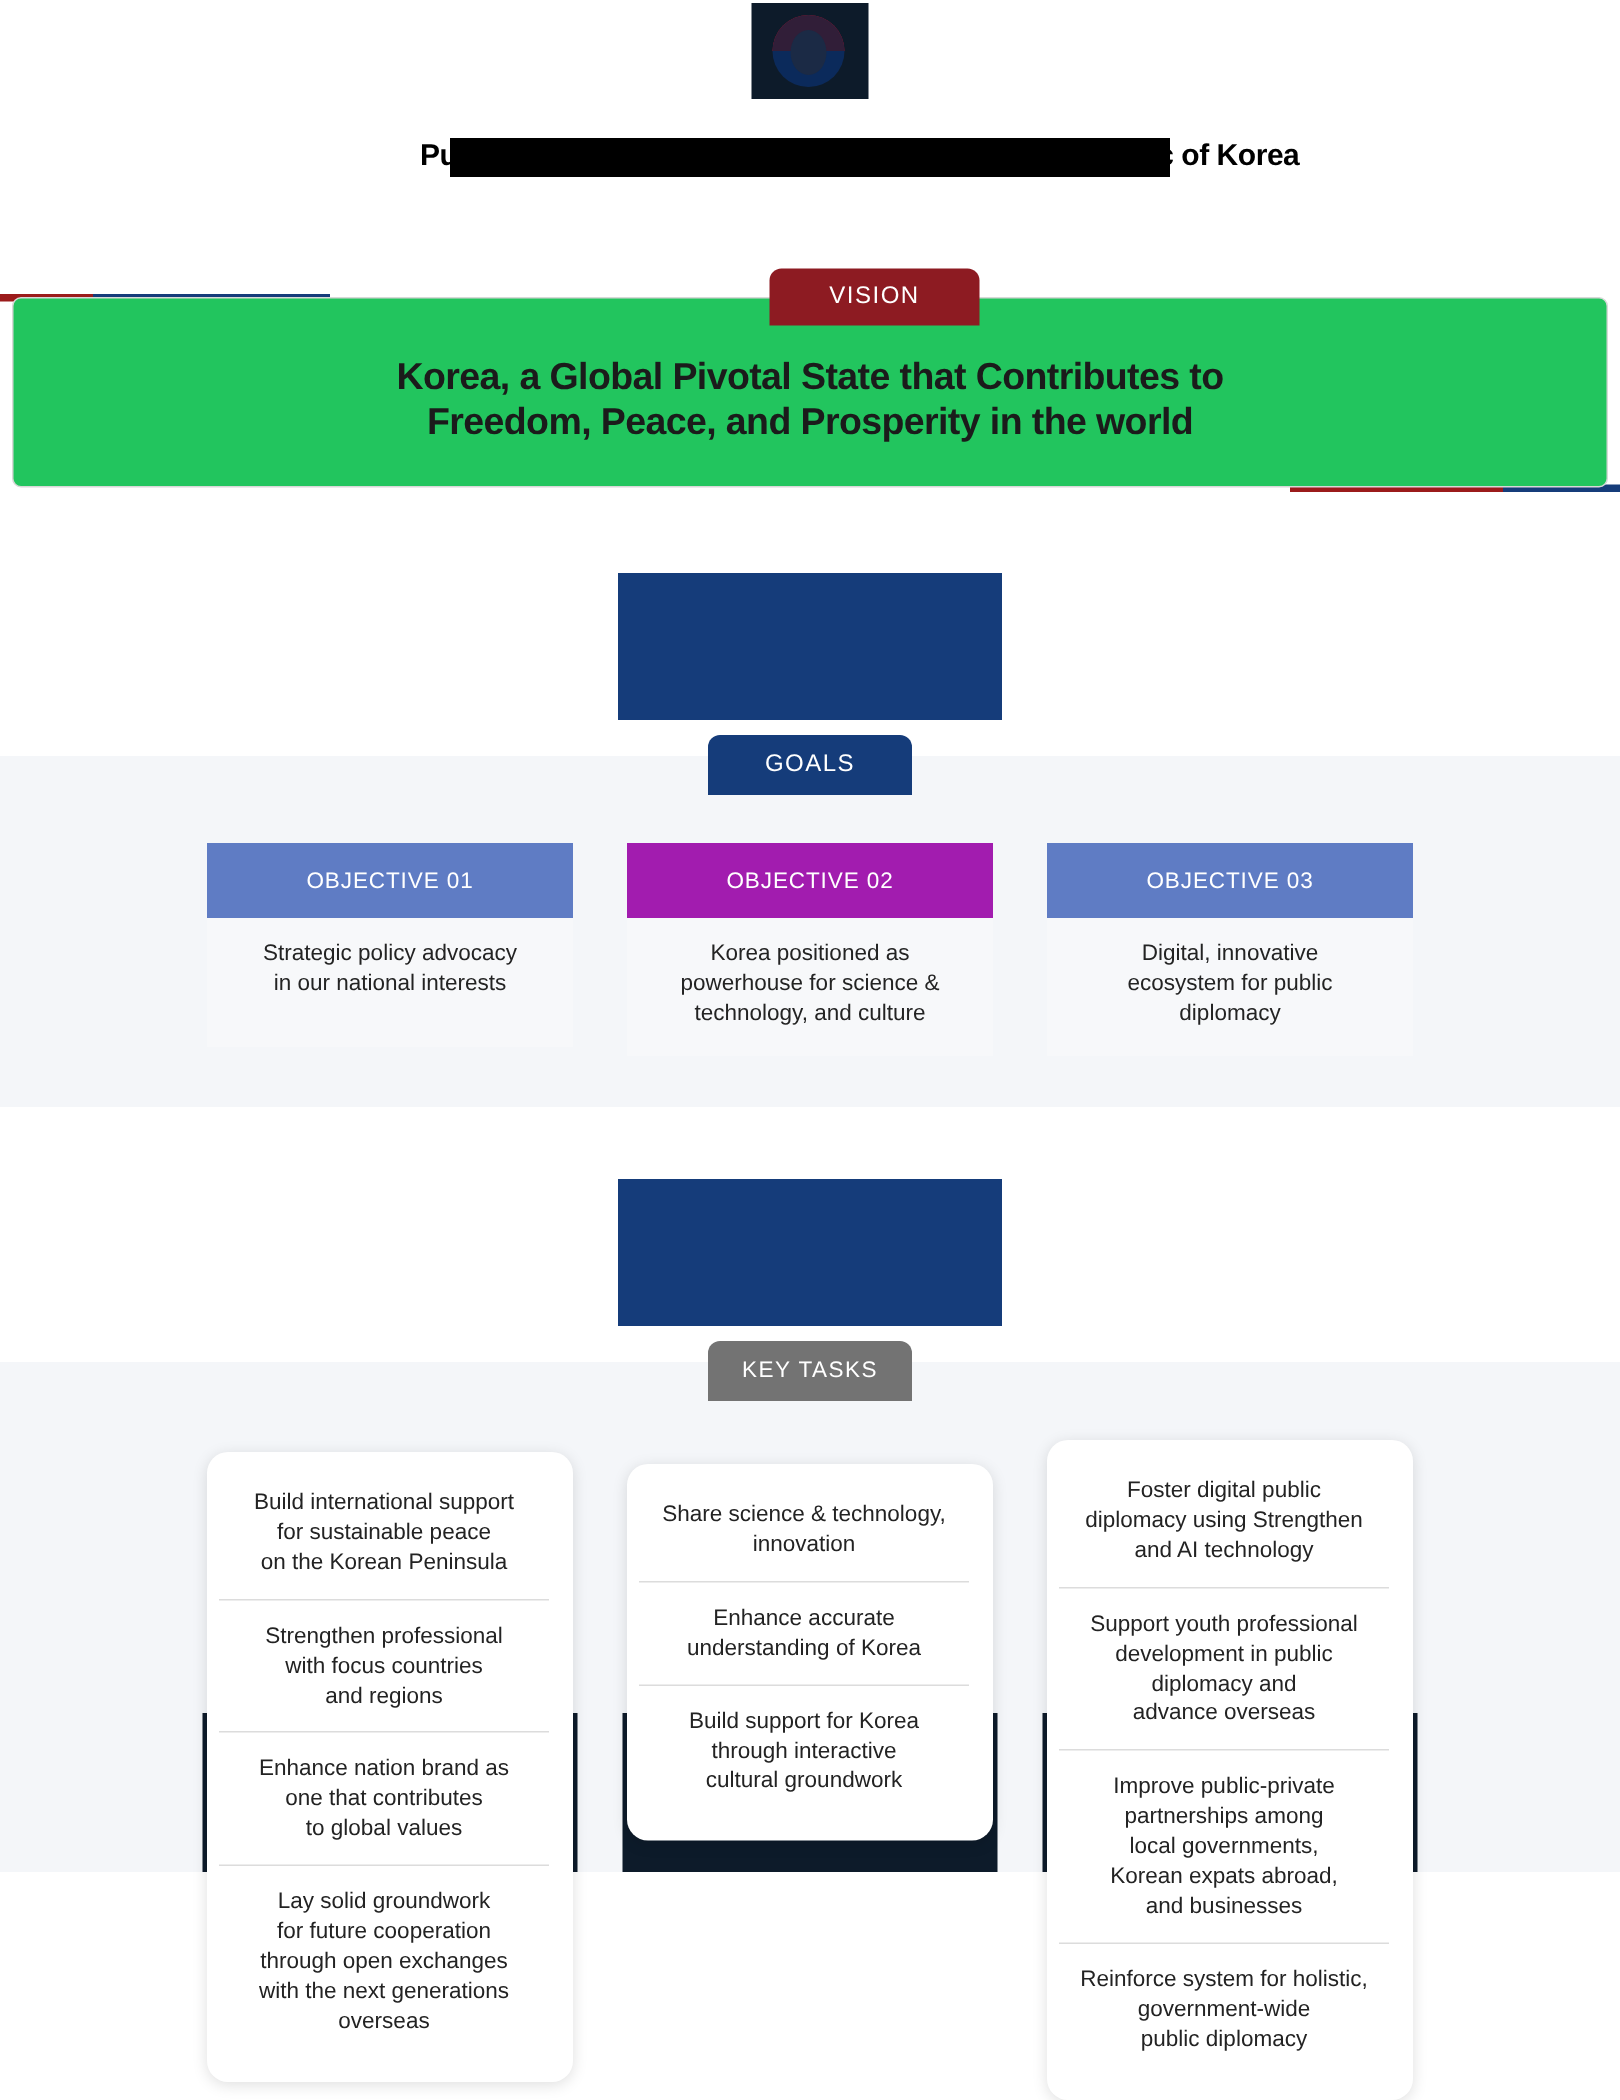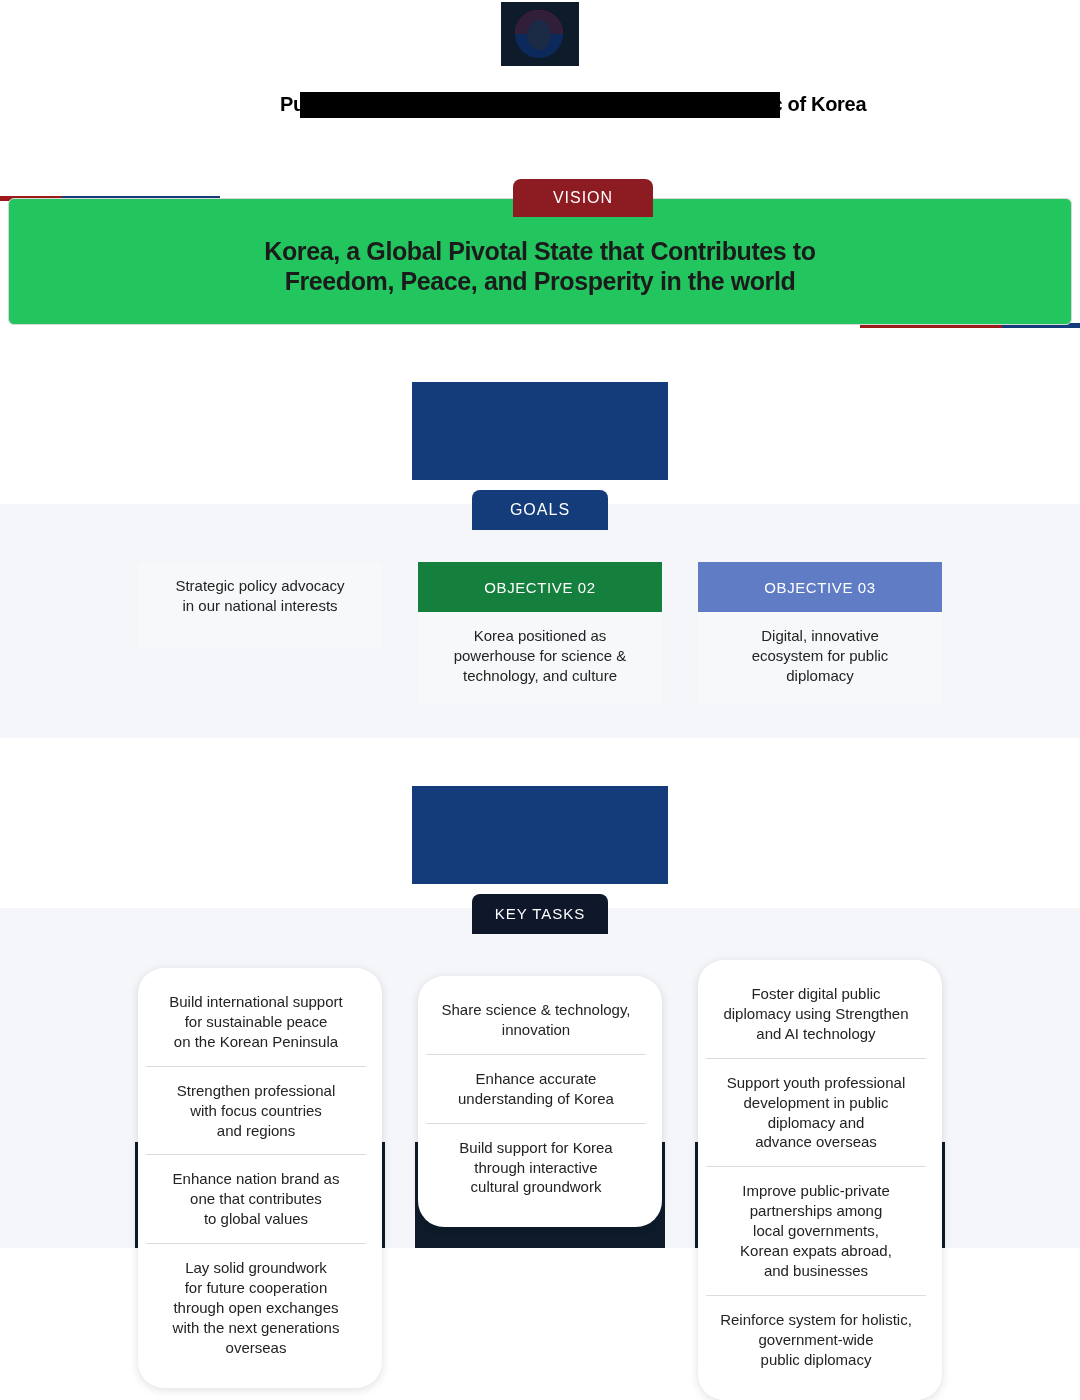--- a/index.html
+++ b/index.html
@@ -184,21 +184,21 @@
   .obj-head {
     height: 50px;
     display: flex;
     align-items: center;
     justify-content: center;
     color: #fff;
     font-size: 15px;
     letter-spacing: 0.6px;
   }
   .obj-head.blue { background: #5f7cc4; }
-  .obj-head.teal { background: #15803d; }
+  .obj-head.teal { background: #a21caf; }
   .obj-body {
     background: #f7f8fa;
     padding: 14px 10px 18px 10px;
     text-align: center;
     font-size: 15px;
     line-height: 1.33;
     color: #232323;
     white-space: pre-line;
     min-height: 86px;
   }
@@ -207,35 +207,35 @@
   .tasks-section {
     position: relative;
     background: #f4f6f9;
     margin-top: 24px;
     padding-top: 60px;
     padding-bottom: 0;
     height: 340px;
   }
   .badge-tasks {
     top: -14px;
-    background: #0f172a;
+    background: #737373;
     width: 136px;
     height: 40px;
     font-size: 15px;
   }
   .task-cols {
     display: flex;
     justify-content: center;
     gap: 36px;
     align-items: flex-start;
   }
   .task-card {
     width: 244px;
     background: #fff;
-    border-radius: 26px;
+    border-radius: 14px;
     box-shadow: 0 2px 10px rgba(0,0,0,.13);
     padding: 10px 16px 16px 8px;
   }
   .task-card.shift1 { margin-top: 0px; }
   .task-card.shift2 { margin-top: 8px; }
   .task-card.shift3 { margin-top: -8px; }
   .task-item {
     text-align: center;
     font-size: 15px;
     line-height: 1.33;
@@ -283,20 +283,21 @@
   <div class="badge badge-vision">VISION</div>
 </div>
 
 <div class="connector"></div>
 
 <div class="goals-section">
   <div class="badge badge-goals">GOALS</div>
   <div class="objectives">
 
     <div class="objective">
+      <div class="obj-head blue">OBJECTIVE  01</div>
       <div class="obj-body">Strategic policy advocacy
 in our national interests</div>
     </div>
 
     <div class="objective">
       <div class="obj-head teal">OBJECTIVE  02</div>
       <div class="obj-body">Korea positioned as
 powerhouse for science &amp;
 technology, and culture</div>
     </div>

